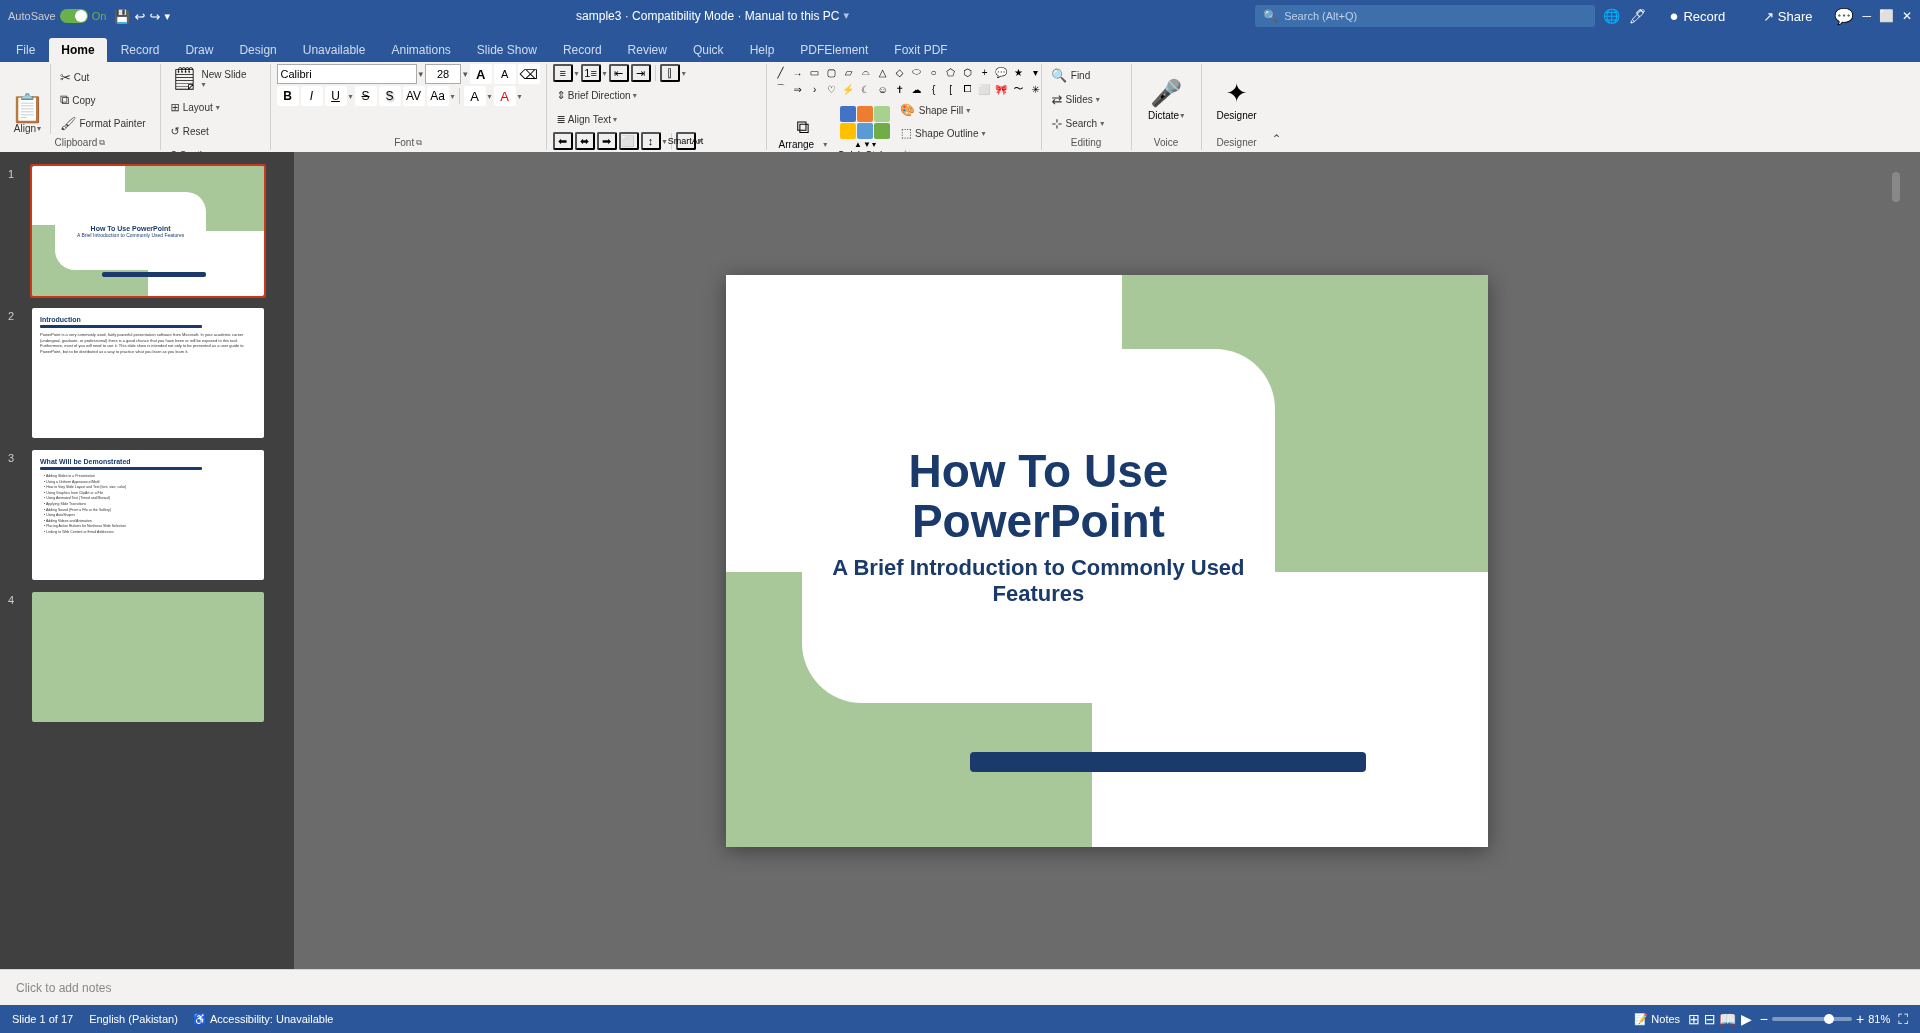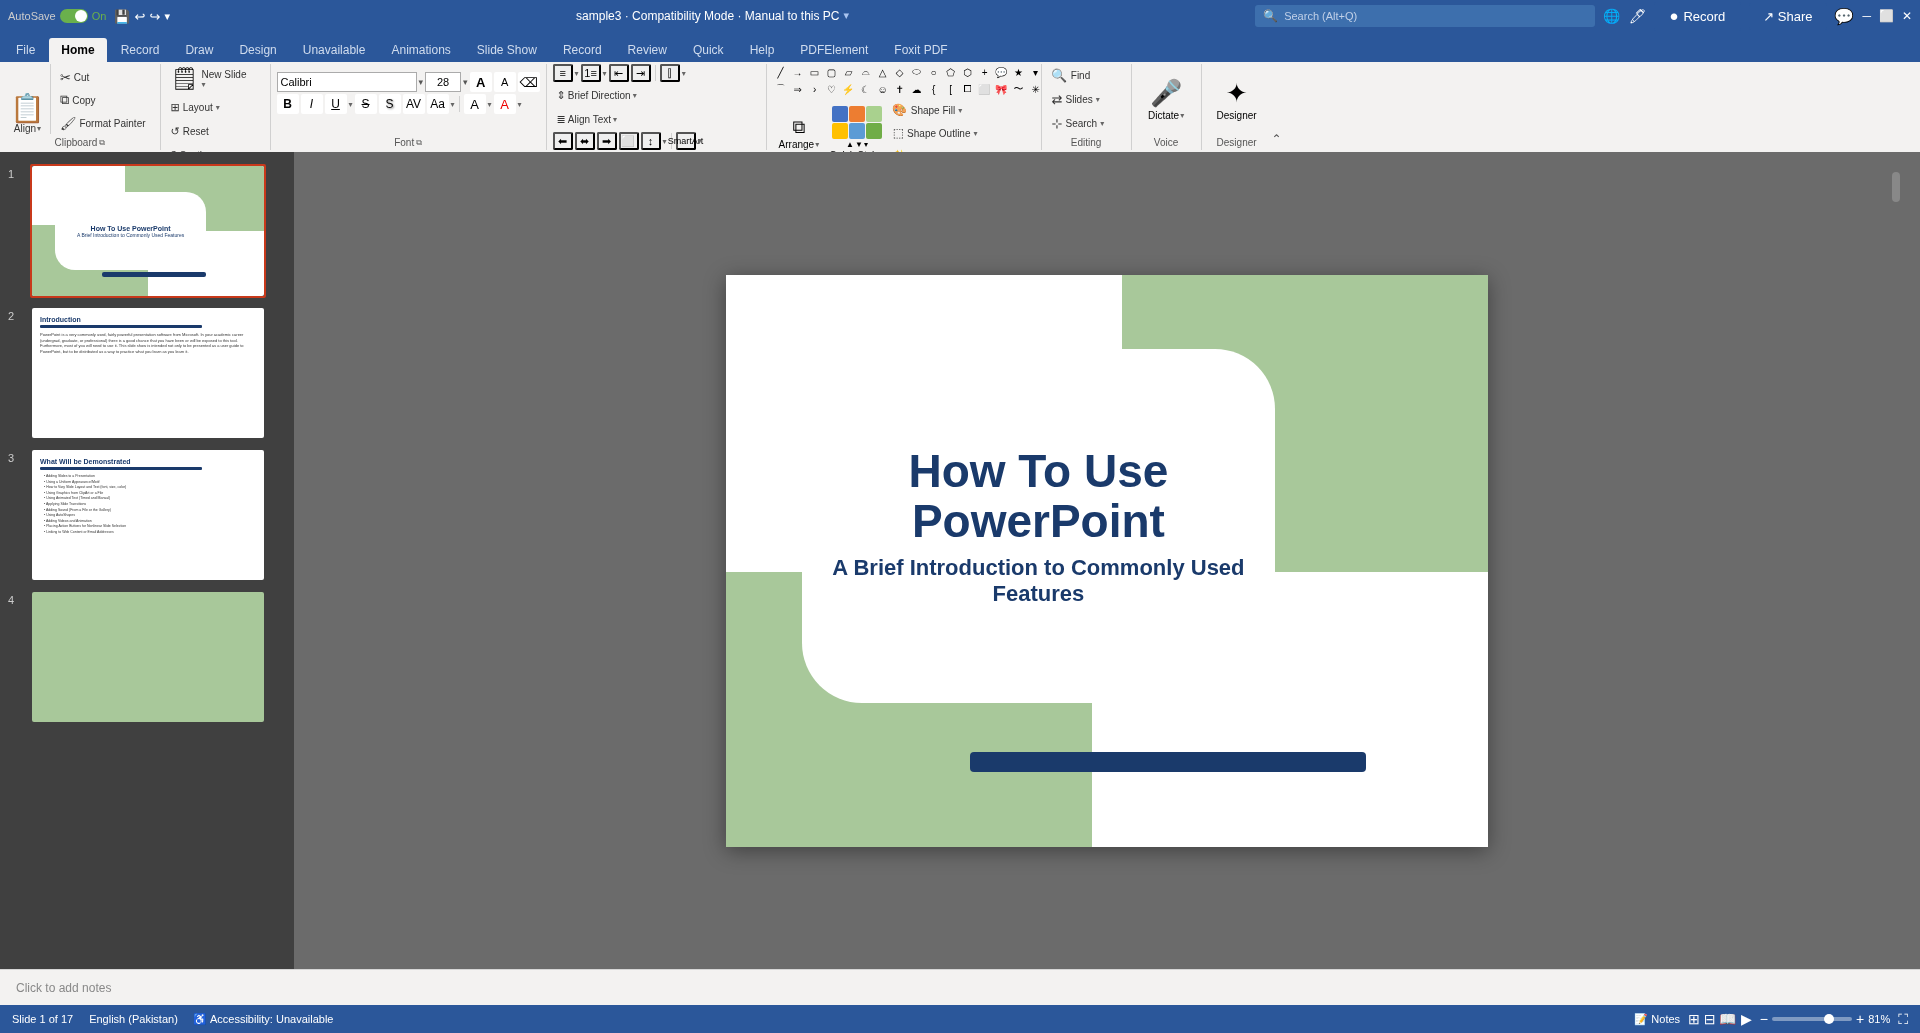--- a/index.html
+++ b/index.html
@@ -89,21 +89,21 @@
     .rg-label-area { display: flex; align-items: center; justify-content: center; gap: 2px; }
     .rg-exp { font-size: 8px; color: #555; cursor: pointer; }
 
     .large-icon-btn { display: flex; flex-direction: column; align-items: center; gap: 1px; padding: 2px 6px; cursor: pointer; border-radius: 3px; min-width: 36px; }
 
     .small-stack { display: flex; flex-direction: column; gap: 1px; }
     .sml-btn { display: flex; align-items: center; gap: 3px; padding: 1px 4px; cursor: pointer; border-radius: 2px; font-size: 10px; color: #333; height: 22px; }
     .dropdown-arrow { font-size: 8px; color: #666; }
 
     .font-area { display: flex; flex-direction: column; gap: 2px; }
-    .font-row1 { display: flex; gap: 2px; align-items: center; margin-top: 8px; }
+    .font-row1 { display: flex; gap: 2px; align-items: center; }
     .font-row2 { display: flex; gap: 2px; align-items: center; }
     .font-name-box { width: 140px; height: 20px; border: 1px solid #ababab; font-size: 11px; padding: 0 3px; }
     .font-size-box { width: 36px; height: 20px; border: 1px solid #ababab; font-size: 11px; padding: 0 2px; text-align: center; }
     .fmtbtn { width: 22px; height: 20px; border: 1px solid transparent; background: white; font-size: 12px; cursor: pointer; border-radius: 2px; display: flex; align-items: center; justify-content: center; }
 
     .para-section { display: flex; flex-direction: column; gap: 2px; }
     .para-row1 { display: flex; gap: 2px; align-items: center; }
     .para-row2 { display: flex; gap: 2px; align-items: center; }
     .para-row3 { display: flex; gap: 2px; align-items: center; }
     .para-btn { width: 20px; height: 18px; display: flex; align-items: center; justify-content: center; font-size: 11px; cursor: pointer; border-radius: 2px; }
@@ -365,21 +365,21 @@
           <div class="shape-icon">⬜</div>
           <div class="shape-icon">🎀</div>
           <div class="shape-icon">〜</div>
           <div class="shape-icon">✳</div>
         </div>
       </div>
 
       <div style="display:flex;gap:4px;align-items:center;">
         <div class="large-icon-btn">
           <span style="font-size:18px;">⧉</span>
-          <div style="display:flex;align-items:center;gap:1px;">
+          <div style="display:flex;align-items:center;gap:9px;">
             <span style="font-size:10px;">Arrange</span>
             <span style="font-size:8px;color:#666;">▾</span>
           </div>
         </div>
 
         <div style="display:flex;flex-direction:column;align-items:center;gap:1px;">
           <div style="display:grid;grid-template-columns:repeat(3,16px);grid-template-rows:repeat(2,16px);gap:1px;">
             <div style="background:#4472c4;border-radius:2px;"></div>
             <div style="background:#ed7d31;border-radius:2px;"></div>
             <div style="background:#a9d18e;border-radius:2px;"></div>

